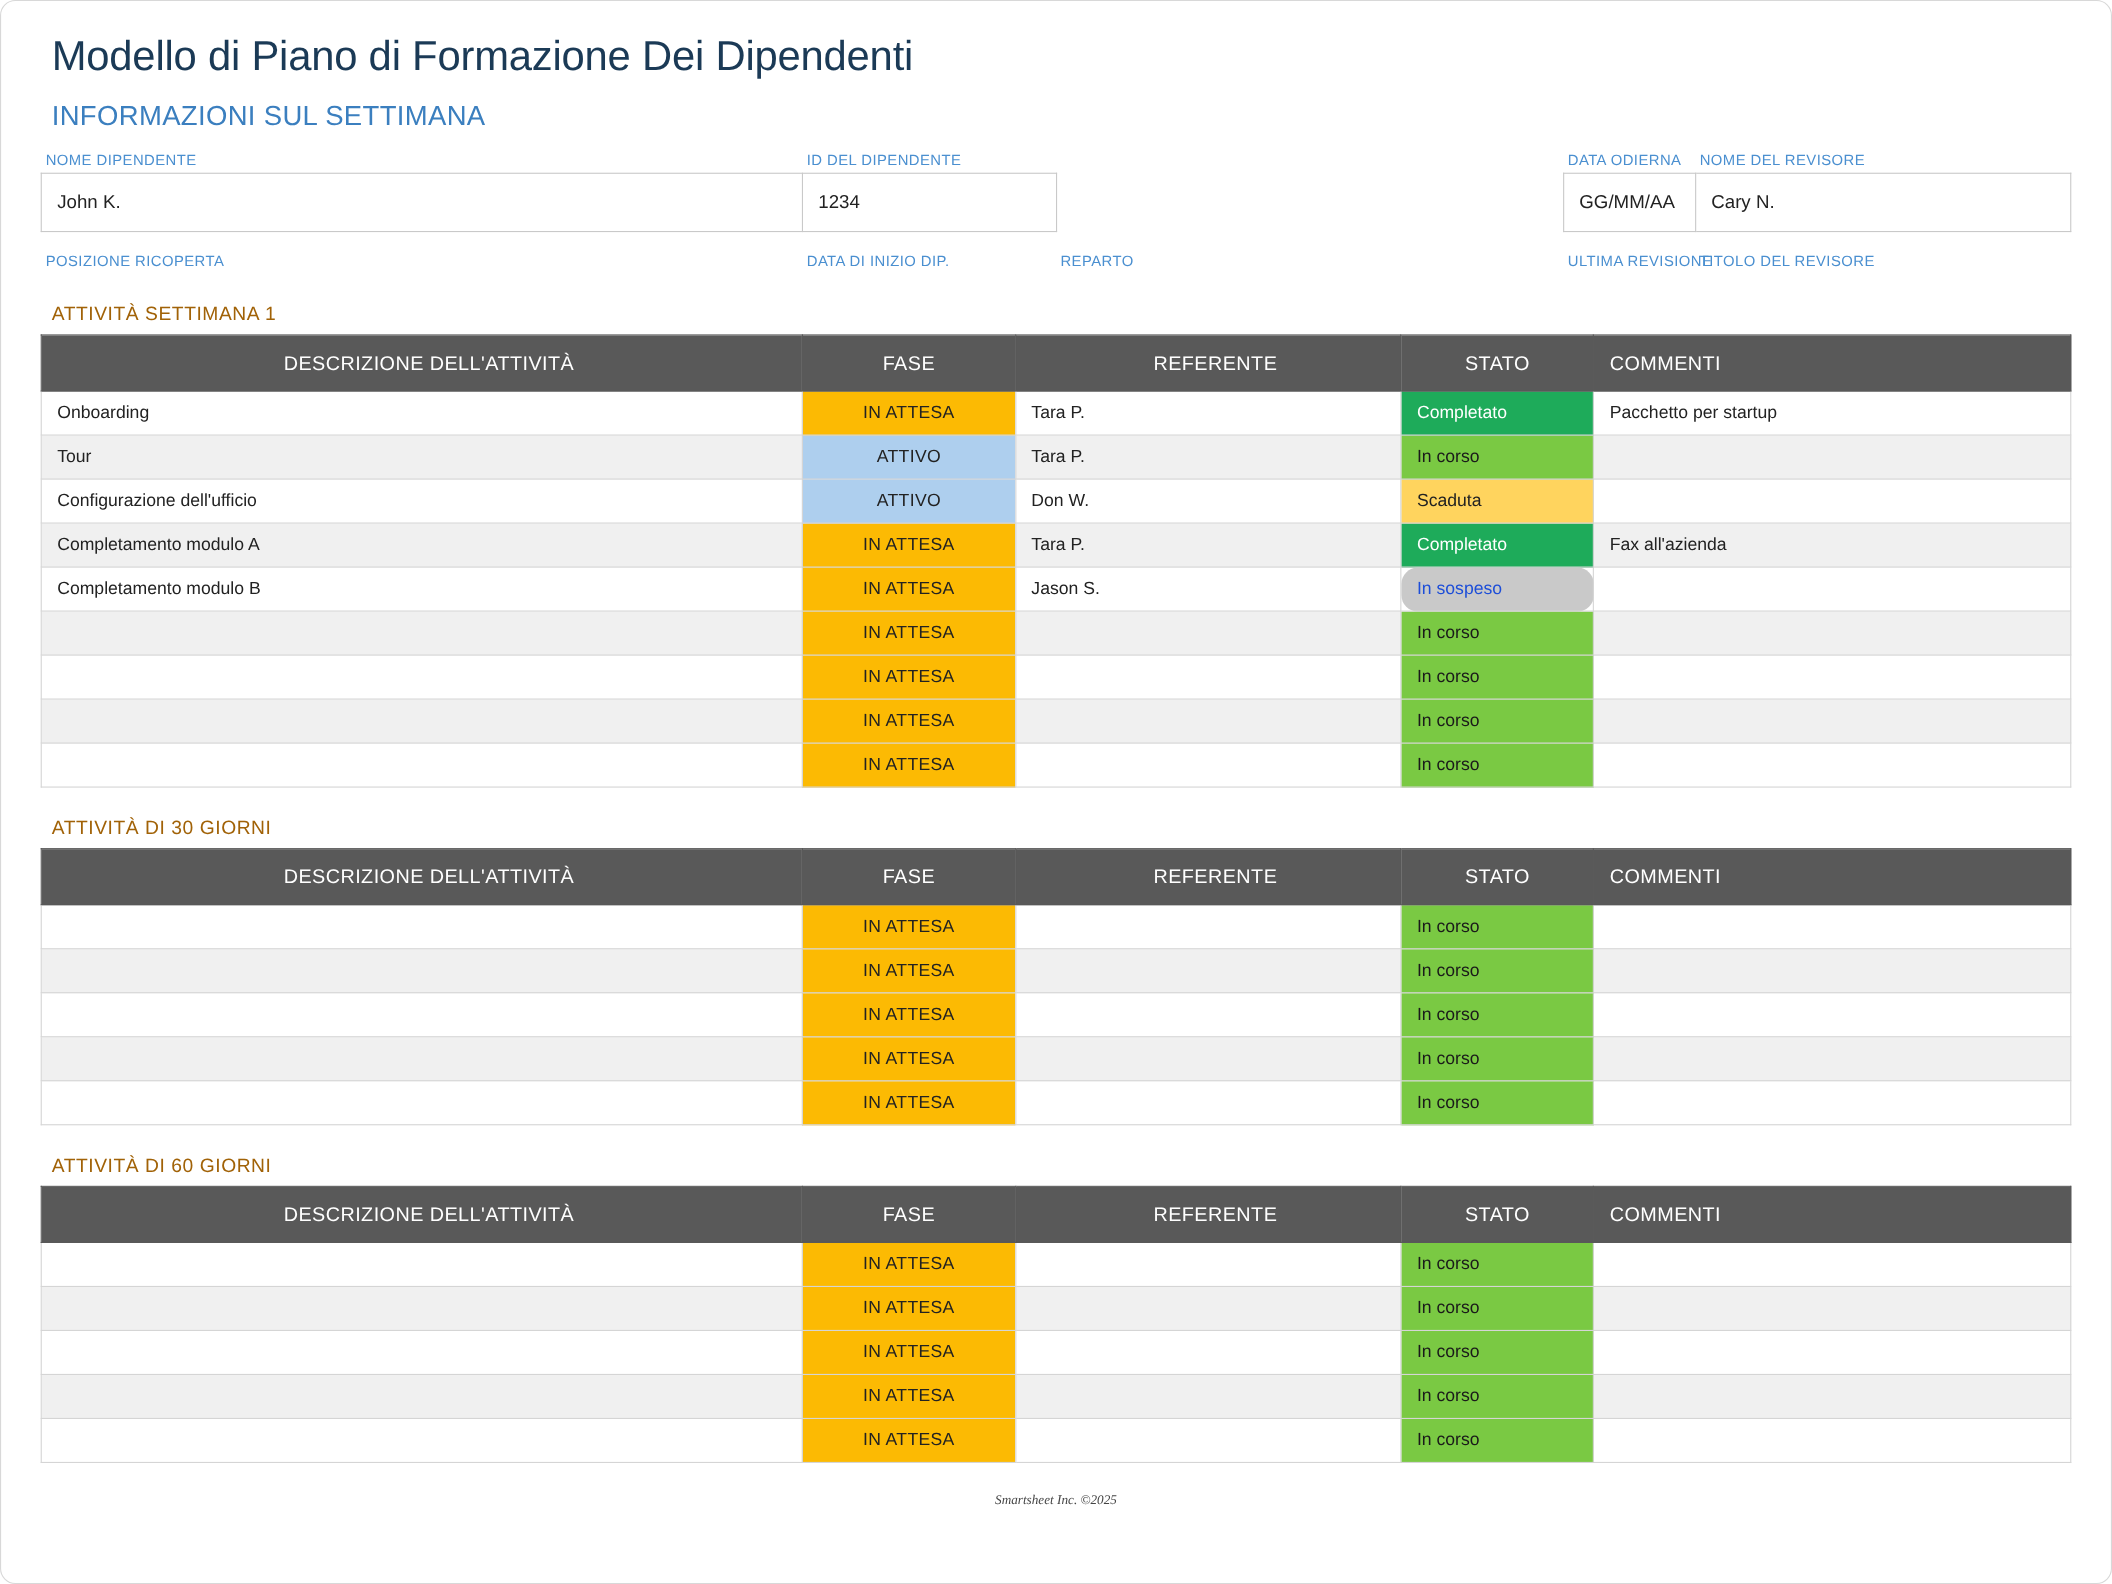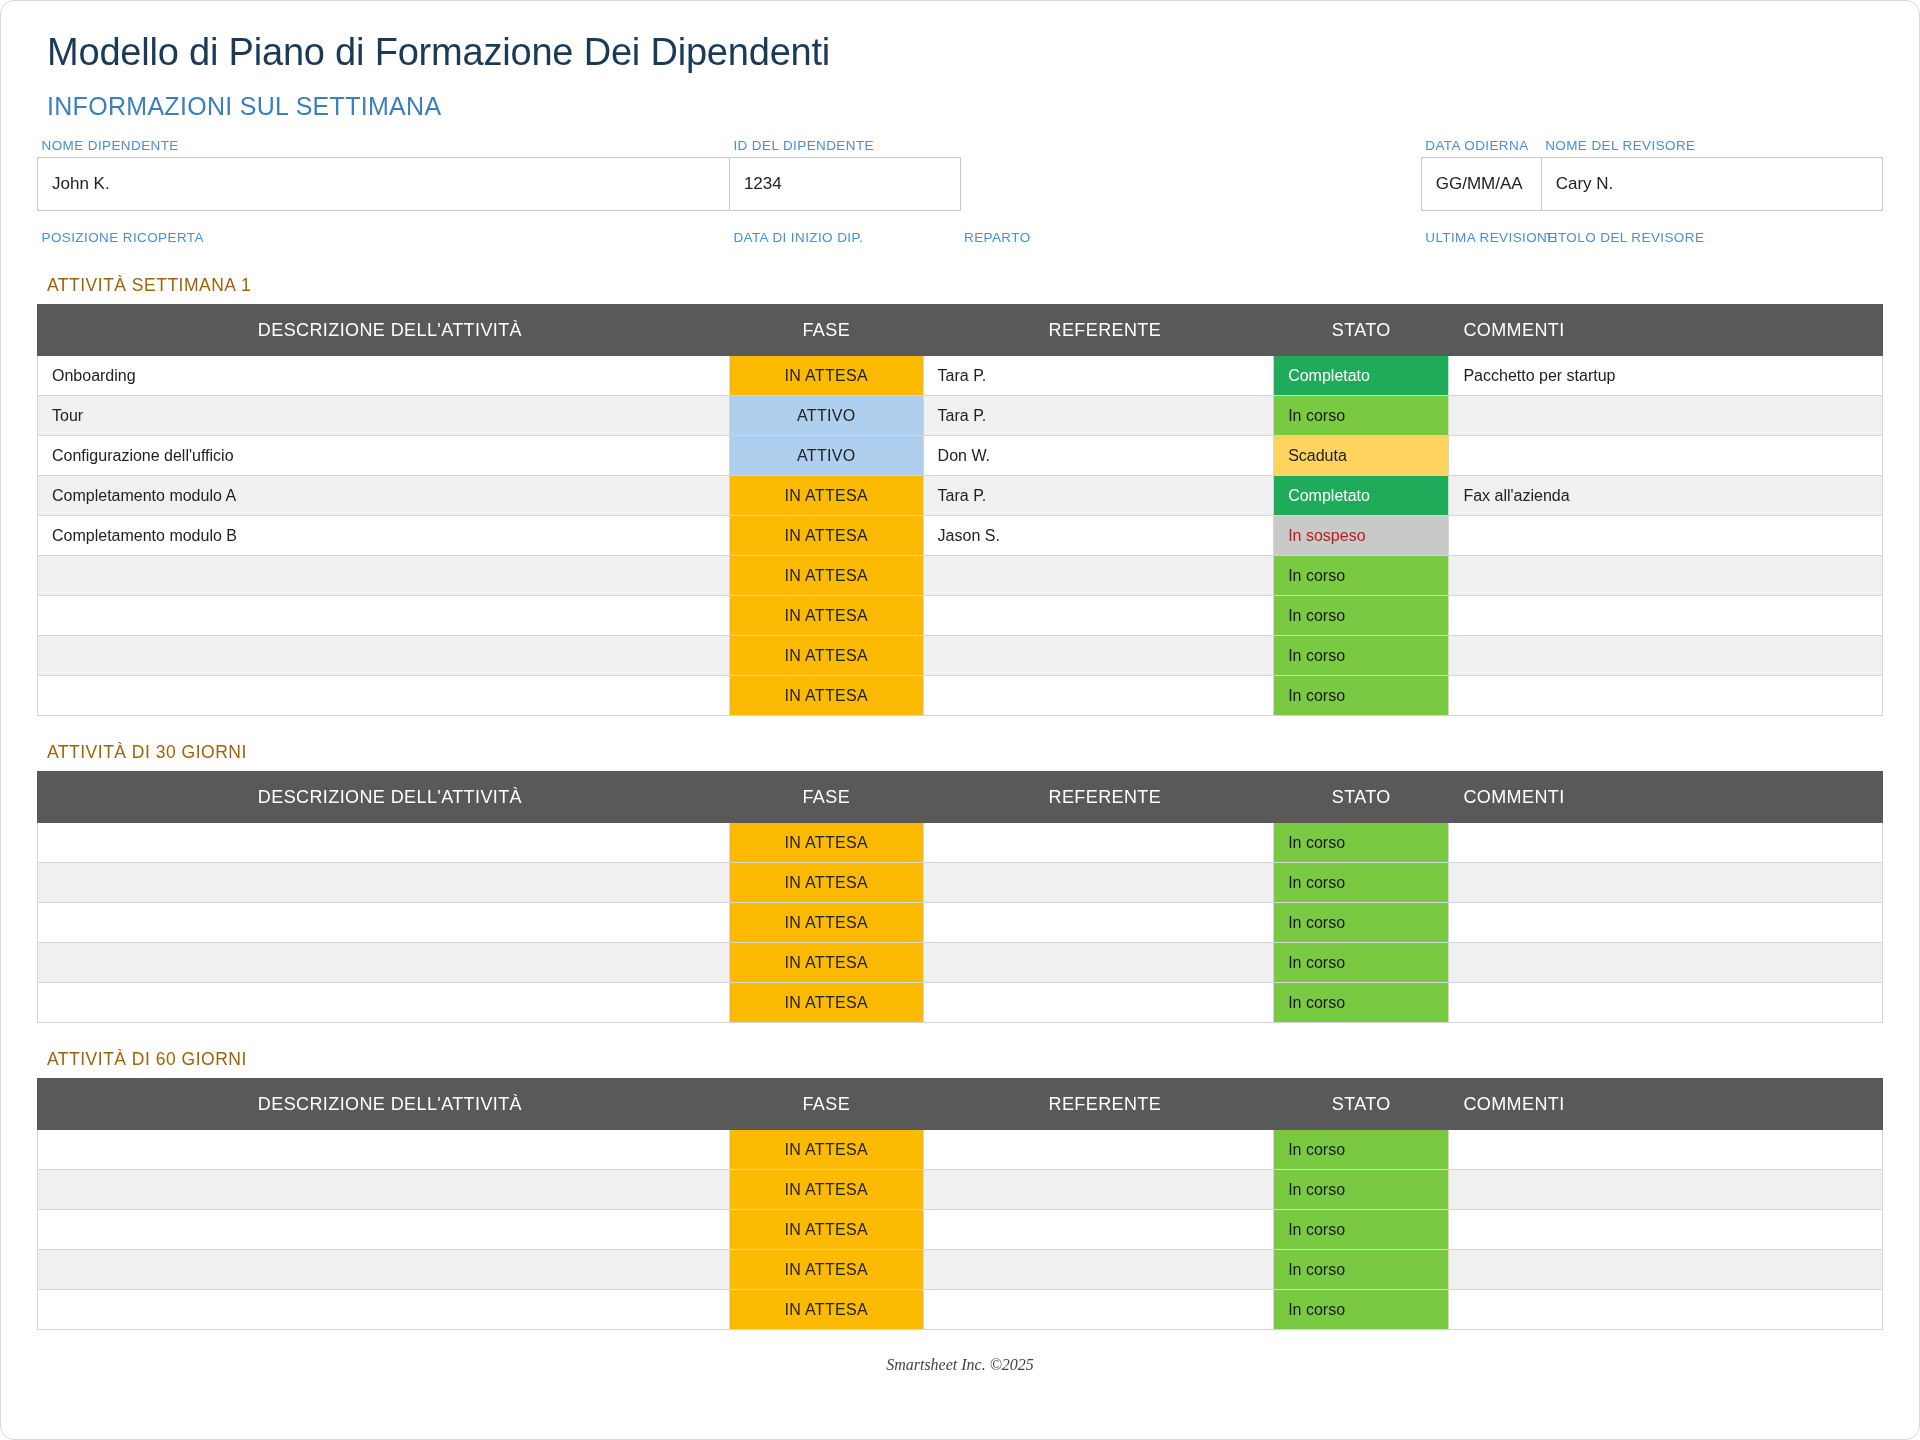--- a/index.html
+++ b/index.html
@@ -109,24 +109,24 @@
     text-align: center;
     font-size: 14.5px;
     letter-spacing: 0.3px;
   }
   td.phase.attesa { background: #fcba03 !important; color: #222; margin-left: 14px; }
   td.phase.attivo { background: #aecfee !important; color: #222; }
   td.status { font-size: 15.5px; }
   td.status.completato { background: #1eab5a !important; color: #ffffff; }
   td.status.incorso { background: #7ac943 !important; color: #1a1a1a; }
   td.status.scaduta { background: #ffd45e !important; color: #222; }
-  td.status.sospeso { background: #c9c9c9 !important; color: #b91c1c; }
+  td.status.sospeso { background: #c9c9c9 !important; color: #1d4ed8; border-radius: 15px; }
   .footer {
     text-align: center;
-    font-size: 16px;
+    font-size: 12px;
     color: #444;
     margin-top: 26px;
     font-style: italic;
     font-family: "Liberation Serif", serif;
   }
 </style>
 </head>
 <body>
 
 <div id="page">

